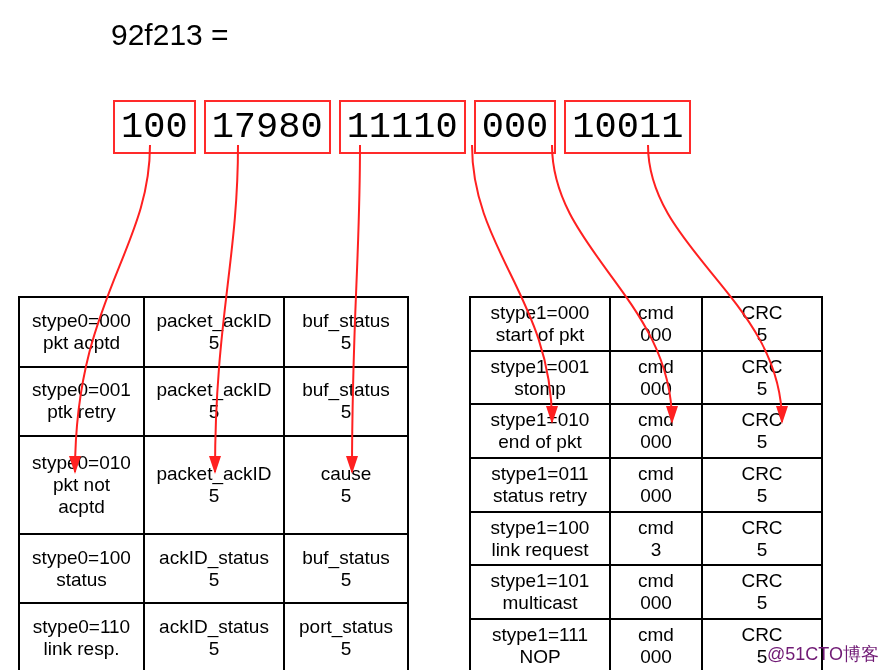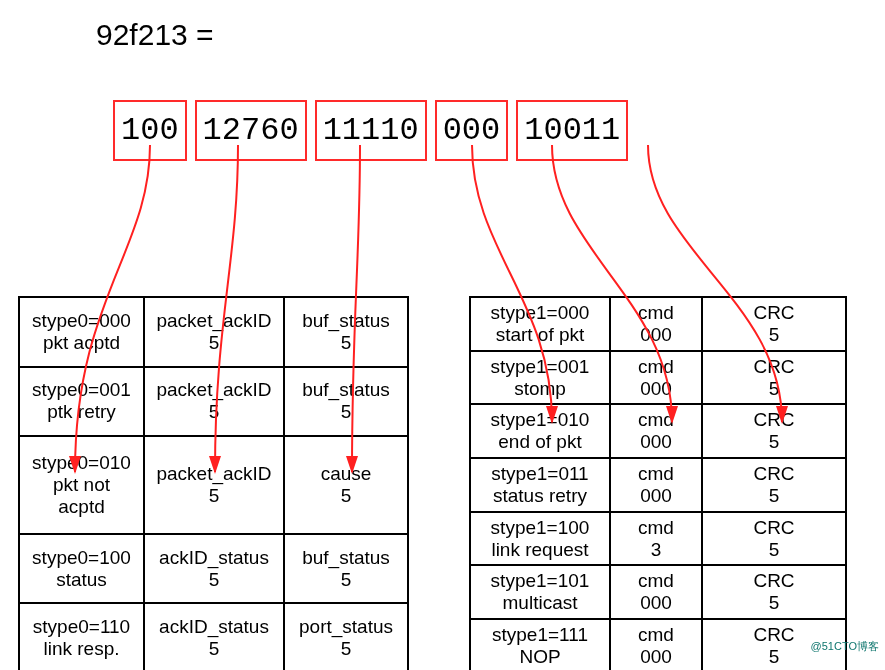--- a/index.html
+++ b/index.html
@@ -9,37 +9,37 @@
     width: 885px;
     height: 670px;
     background: #fff;
     font-family: Arial, Helvetica, sans-serif;
     color: #000;
     position: relative;
     overflow: hidden;
   }
   .heading {
     position: absolute;
-    left: 96px;
+    left: 111px;
     top: 18px;
     font-size: 30px;
   }
   .bitrow {
     position: absolute;
     left: 113px;
     top: 100px;
     display: flex;
     align-items: center;
   }
   .bitgroup {
     border: 2px solid #ff2a2a;
-    padding: 10px 6px;
+    padding: 4px 6px;
     margin-right: 8px;
     font-family: "Courier New", monospace;
-    font-size: 32px;
+    font-size: 37px;
     background: #fff;
   }
   .tables {
     position: absolute;
     top: 296px;
     left: 18px;
     display: flex;
     gap: 60px;
   }
   table {
@@ -51,43 +51,43 @@
     font-size: 19px;
     text-align: center;
     line-height: 1.15;
     vertical-align: middle;
   }
   .c0 { width: 125px; }
   .c1 { width: 140px; margin-left: 44px; }
   .c2 { width: 124px; }
   .d0 { width: 140px; }
   .d1 { width: 92px; }
-  .d2 { width: 144px; }
+  .d2 { width: 120px; }
   svg.arrows {
     position: absolute;
     left: 0; top: 0;
     width: 885px; height: 670px;
     pointer-events: none;
   }
   .watermark {
     position: absolute;
     right: 6px;
-    bottom: 16px;
-    font-size: 11px;
-    color: #0f766e;
+    bottom: 4px;
+    font-size: 18px;
+    color: #701a75;
   }
 </style>
 </head>
 <body>
 
 <div class="heading">92f213 =</div>
 
 <div class="bitrow">
   <span class="bitgroup">100</span>
-  <span class="bitgroup">12760</span>
+  <span class="bitgroup">17980</span>
   <span class="bitgroup">11110</span>
   <span class="bitgroup">000</span>
   <span class="bitgroup">10011</span>
 </div>
 
 <div class="tables">
   <table>
     <tbody id="left-body">
         <tr>
           <td class="c0"><span>stype0=000</span><br><span>pkt acptd</span></td>

